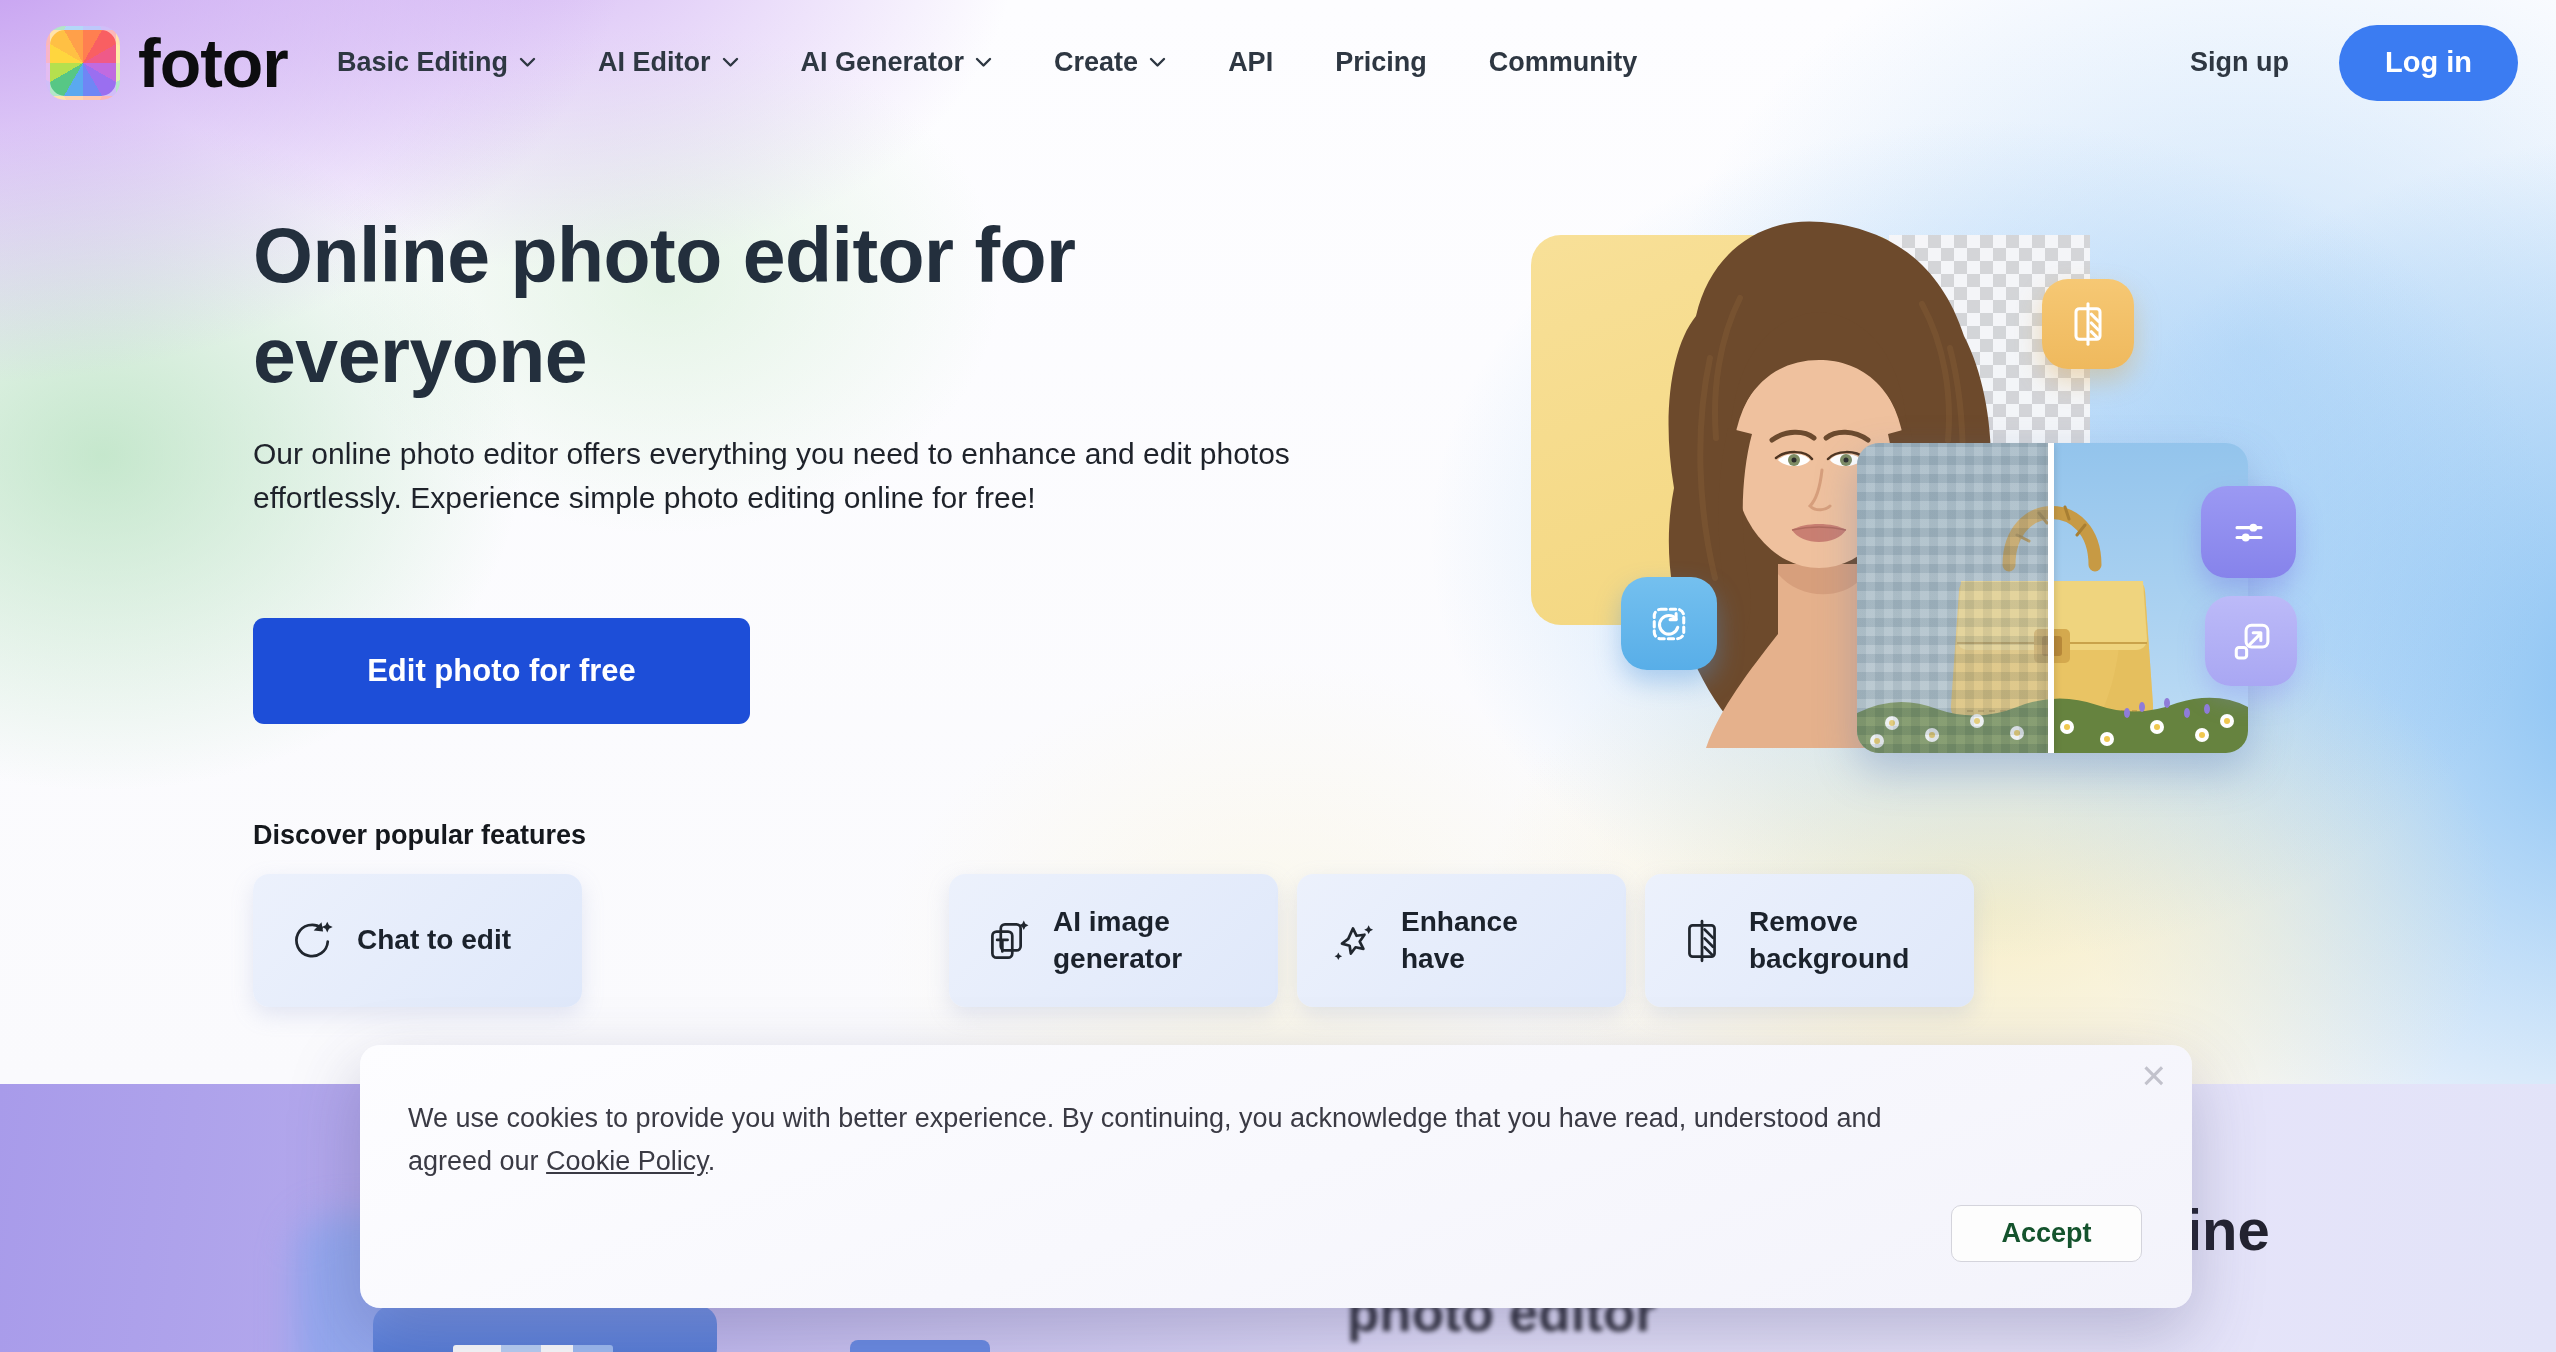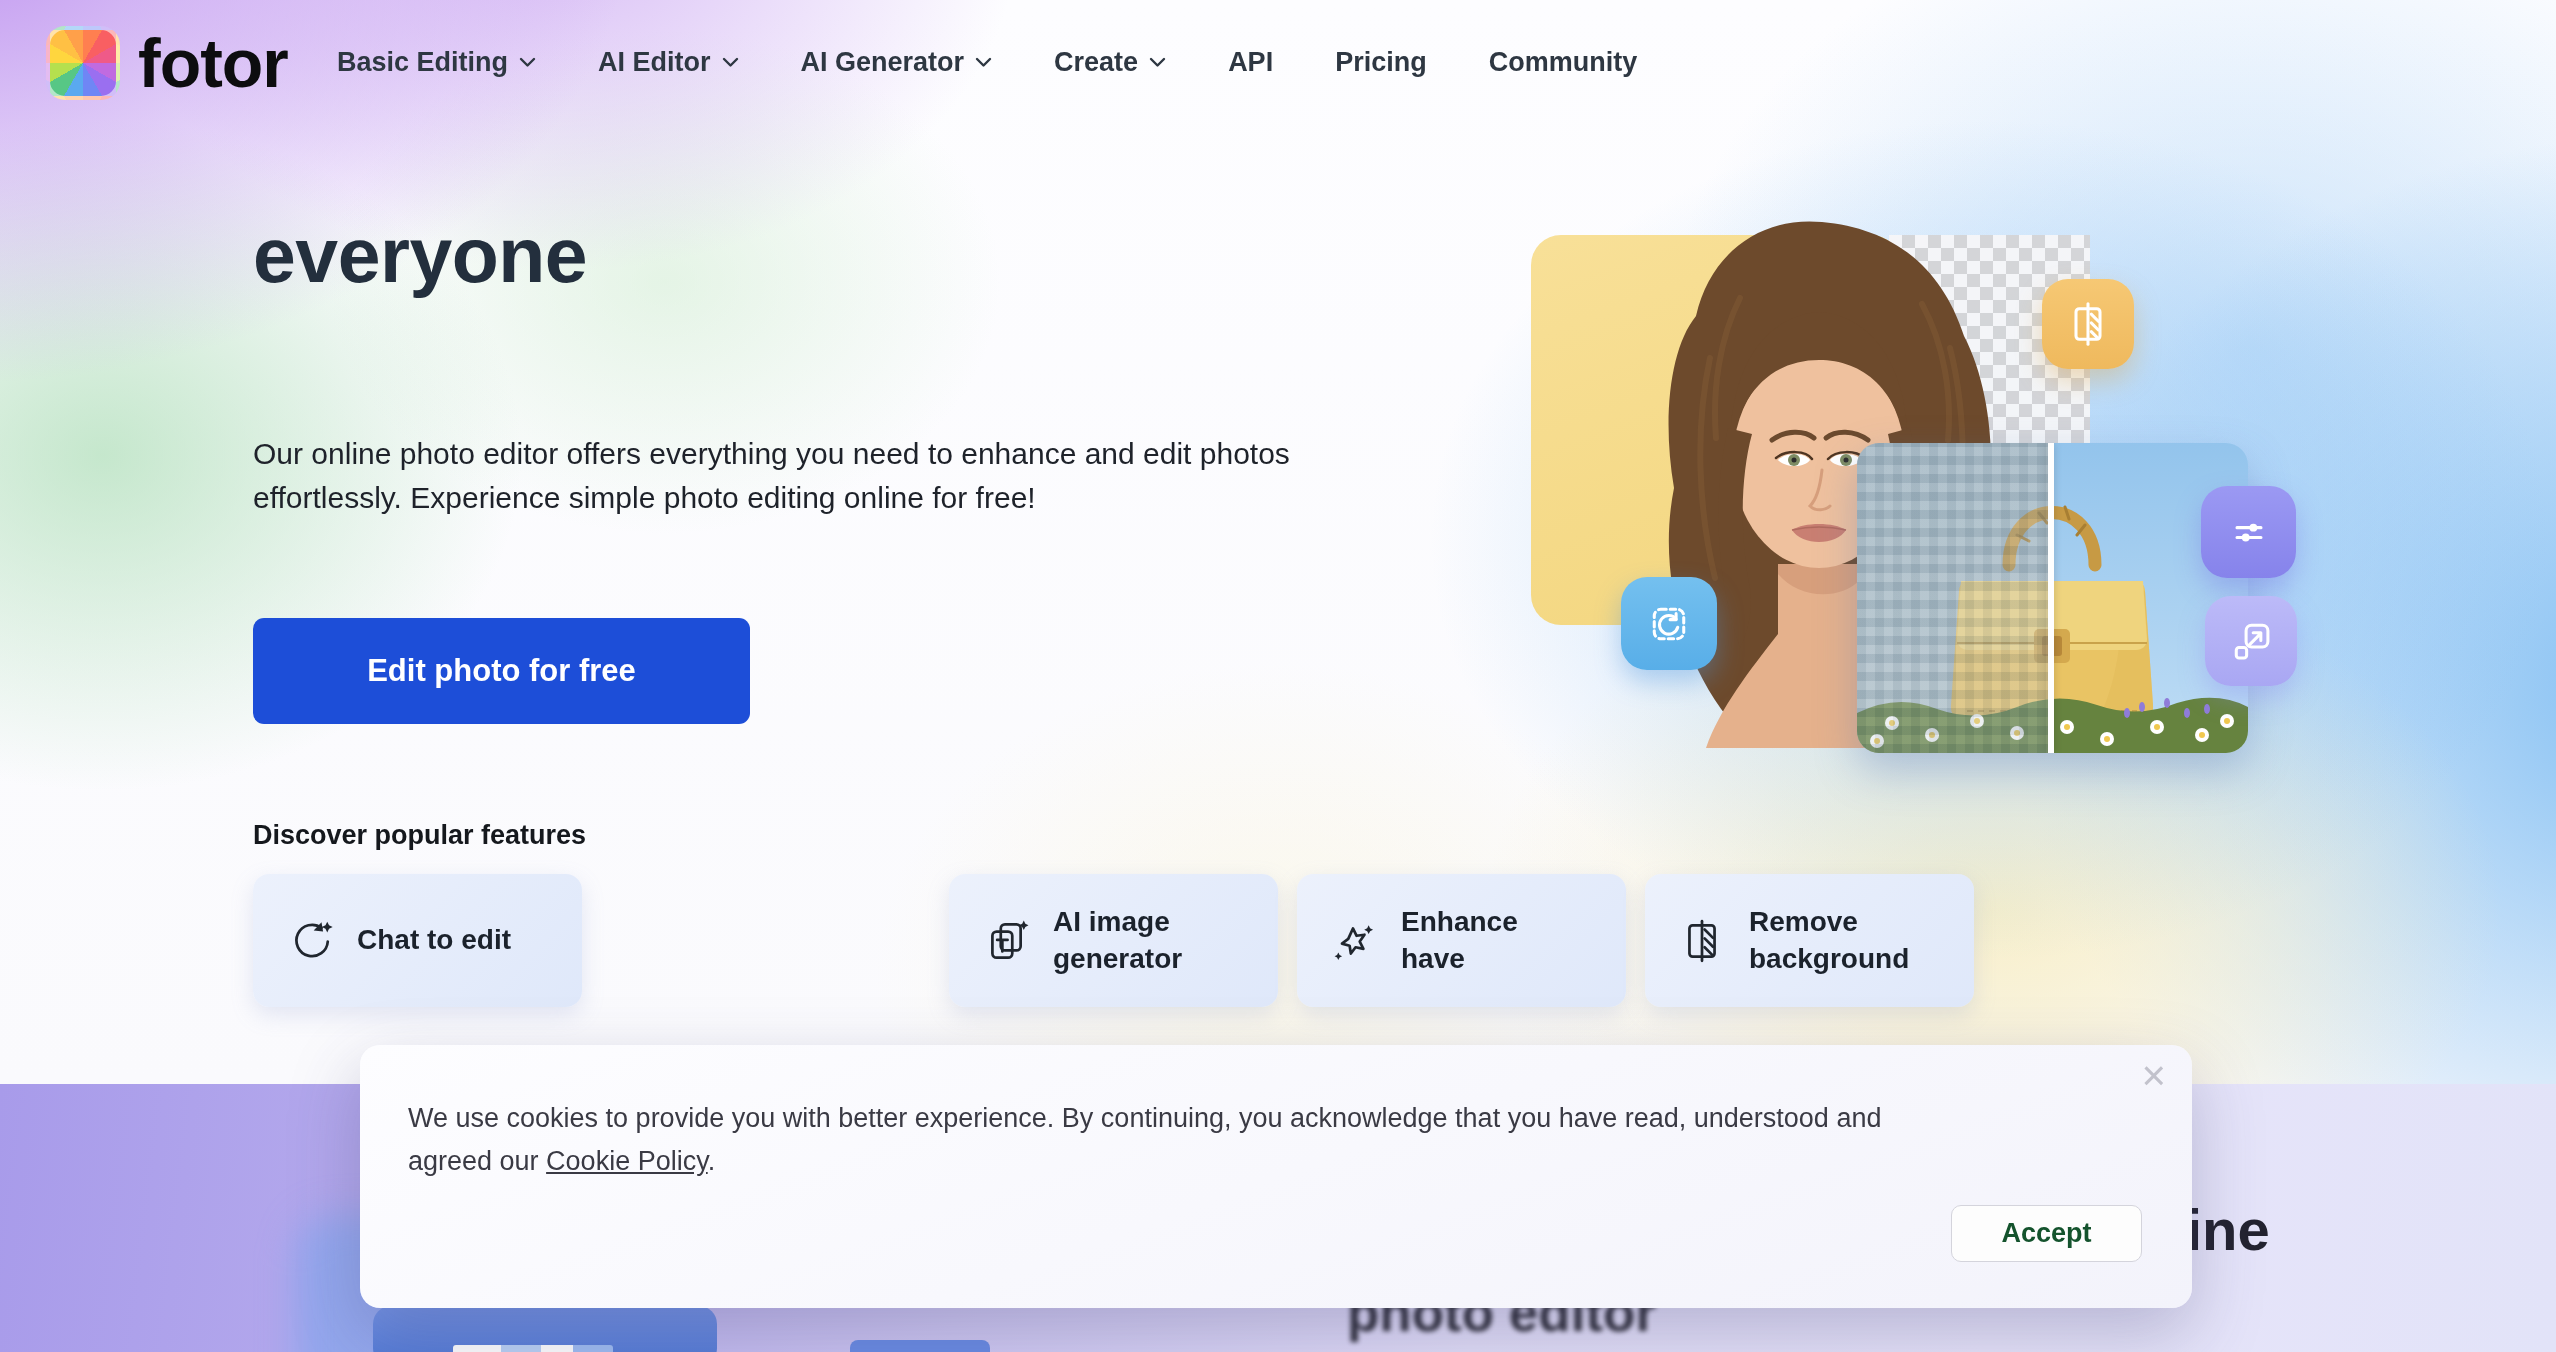--- a/index.html
+++ b/index.html
@@ -142,23 +142,28 @@
       <div class="menu-item">
         <span>API</span>
       </div>
       <div class="menu-item">
         <span>Pricing</span>
       </div>
       <div class="menu-item">
         <span>Community</span>
       </div>
     </nav>
+    <div class="nav-right">
+      <span class="signup">Sign up</span>
+      <button class="login-btn">Log in</button>
+    </div>
   </header>
 
   <h1 class="hero-title">
+    <span>Online photo editor for</span>
     <span>everyone</span>
   </h1>
   <p class="hero-desc">Our online photo editor offers everything you need to enhance and edit photos effortlessly. Experience simple photo editing online for free!</p>
   <button class="cta-btn">Edit photo for free</button>
 
   <div class="glow"></div>
   <div class="ycard"></div>
   <div class="checker"></div>
 
   <svg class="woman" viewBox="0 0 440 540">

